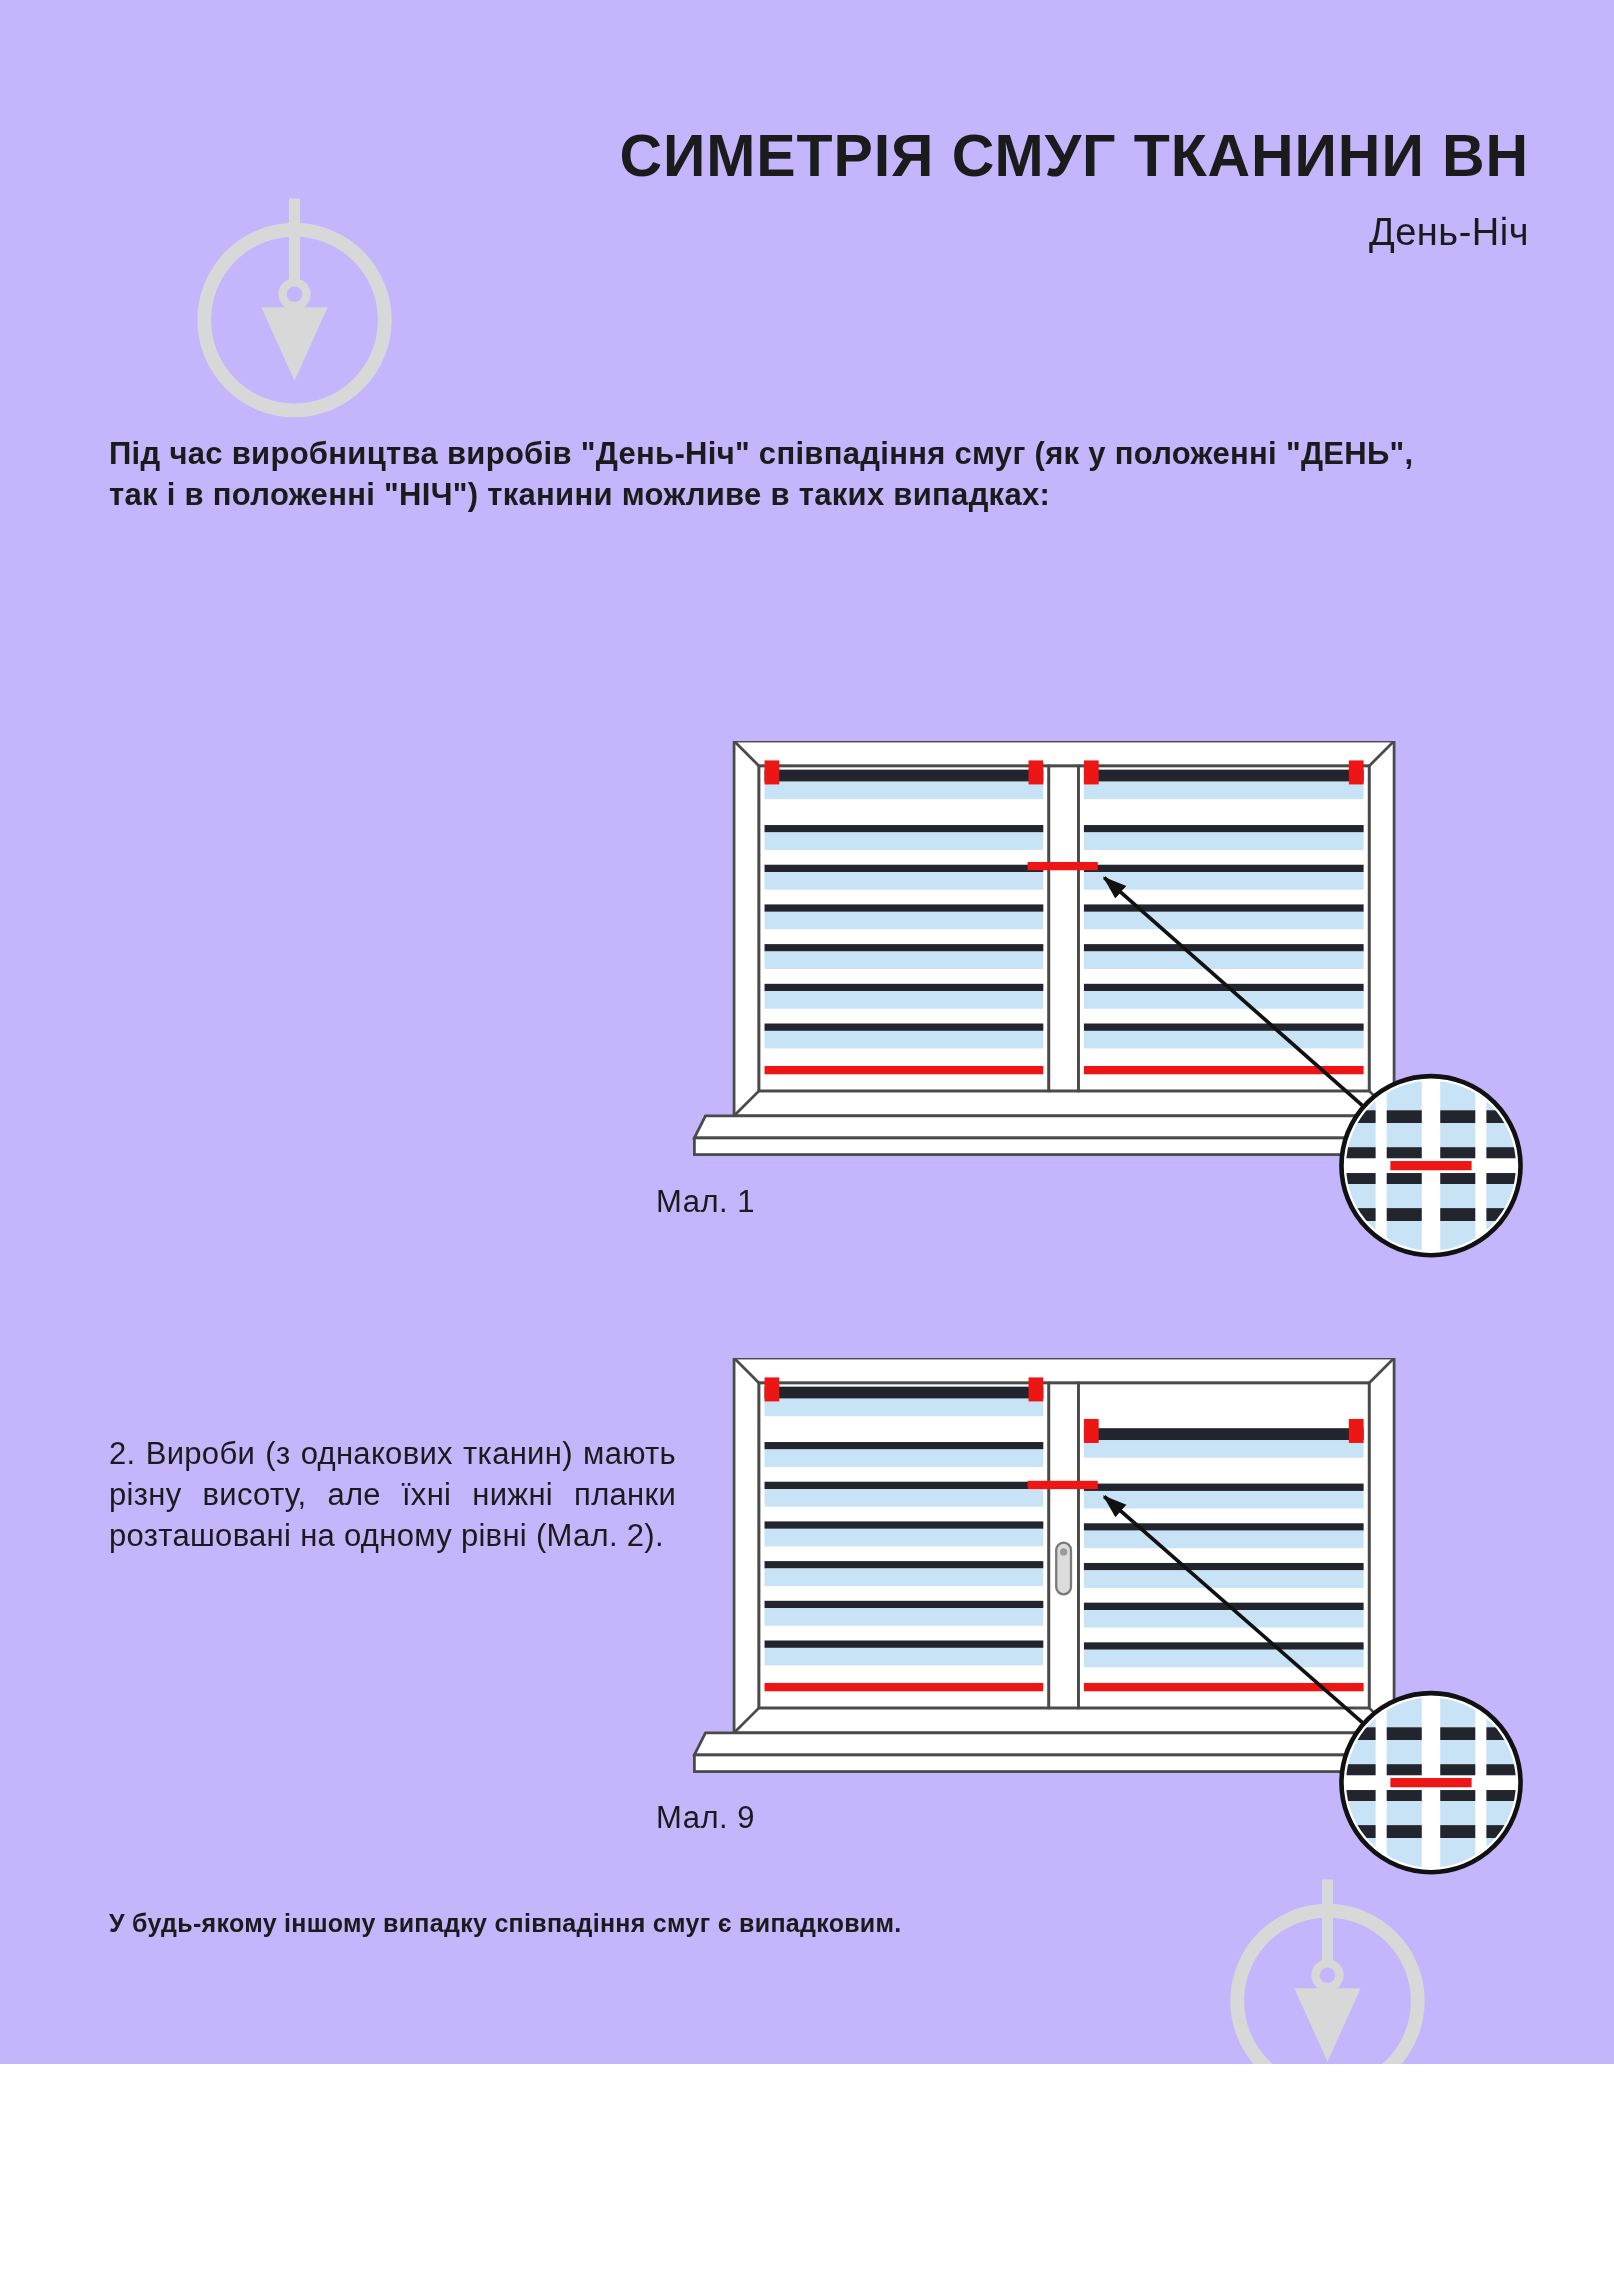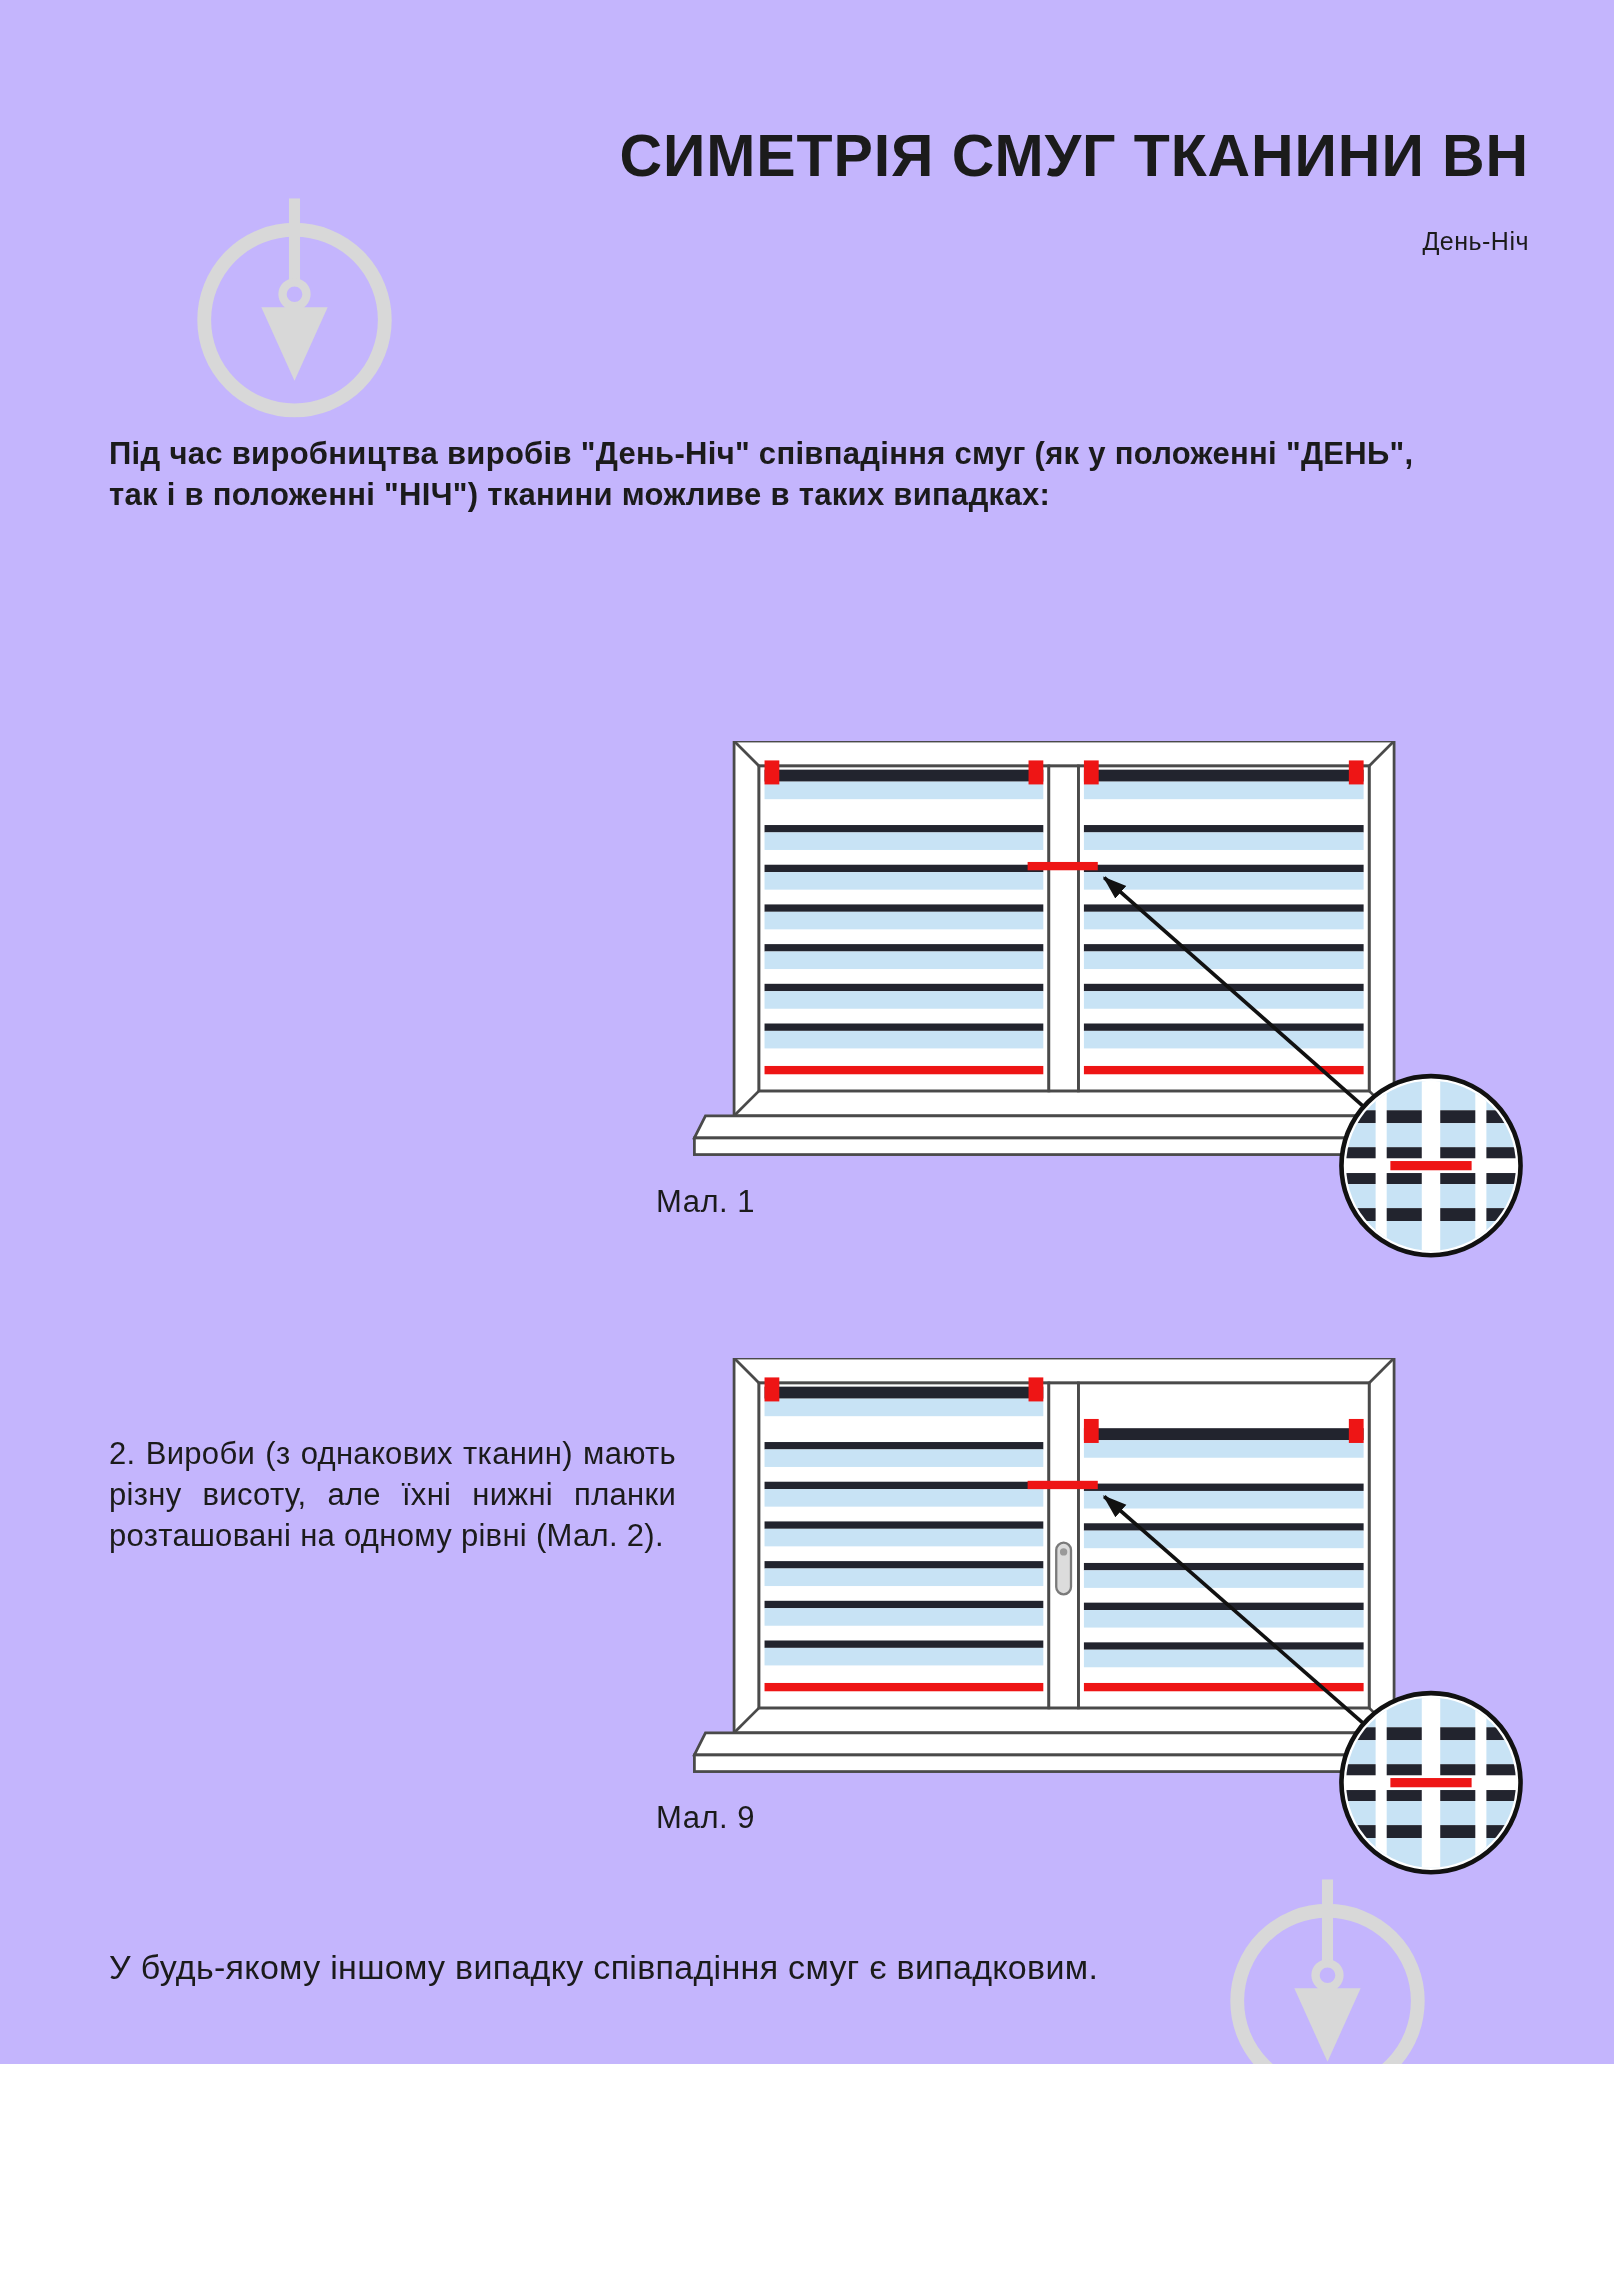--- a/index.html
+++ b/index.html
@@ -9,39 +9,39 @@
     --frame-stroke:#4a4a4a;
     --watermark-gray:#d8d8d8;
     --text:#1b1b1b;
   }
   *{margin:0;padding:0;box-sizing:border-box}
   body{background:#ffffff;font-family:"Liberation Sans",sans-serif;color:var(--text)}
   .page{position:relative;width:1614px;height:2064px;background:#c4b5fd;overflow:hidden}
   svg{display:block}
 
   .title{position:absolute;top:122px;right:85px;font-size:59px;font-weight:700;letter-spacing:0.9px;white-space:nowrap}
-  .subtitle{position:absolute;top:227px;right:85px;font-size:25px;letter-spacing:0.5px}
+  .subtitle{position:absolute;top:211px;right:85px;font-size:38px;letter-spacing:0.5px}
 
   .watermark{position:absolute}
   .wm-top{left:195px;top:198px}
   .wm-bottom{left:1228px;top:1879px}
 
   .intro{position:absolute;left:109px;top:434px;width:1440px;font-size:31px;font-weight:700;line-height:1.32;letter-spacing:0.3px;white-space:pre-line}
   .case-text{position:absolute;width:567px;left:109px;font-size:31px;line-height:1.32;letter-spacing:0.3px;text-align:justify}
   .case-1-text{top:816px}
   .case-2-text{top:1434px}
 
   .fig{position:absolute;left:687px;width:840px;height:517px}
   .fig-1{top:741px}
   .fig-2{top:1358px}
   .caption{position:absolute;left:656px;font-size:31px;letter-spacing:0.5px}
   .caption-1{top:1184px}
   .caption-2{top:1800px}
 
-  .footer-note{position:absolute;left:109px;top:1948px;font-size:34px;font-weight:400;letter-spacing:0.3px}
+  .footer-note{position:absolute;left:109px;top:1909px;font-size:25px;font-weight:700;letter-spacing:0.3px}
 
   .frame{fill:#ffffff;stroke:var(--frame-stroke);stroke-width:3}
   .thin{stroke:var(--frame-stroke);stroke-width:3}
   .dk{fill:var(--fabric-dark)}
   .bl{fill:var(--fabric-blue)}
   .rd{fill:var(--accent-red)}
   .arrow{stroke:#111111;stroke-width:4}
   .mag{fill:#ffffff;stroke:#111111;stroke-width:5}
   .wm-stroke{fill:none;stroke:var(--watermark-gray)}
   .wm-fill{fill:var(--watermark-gray)}

